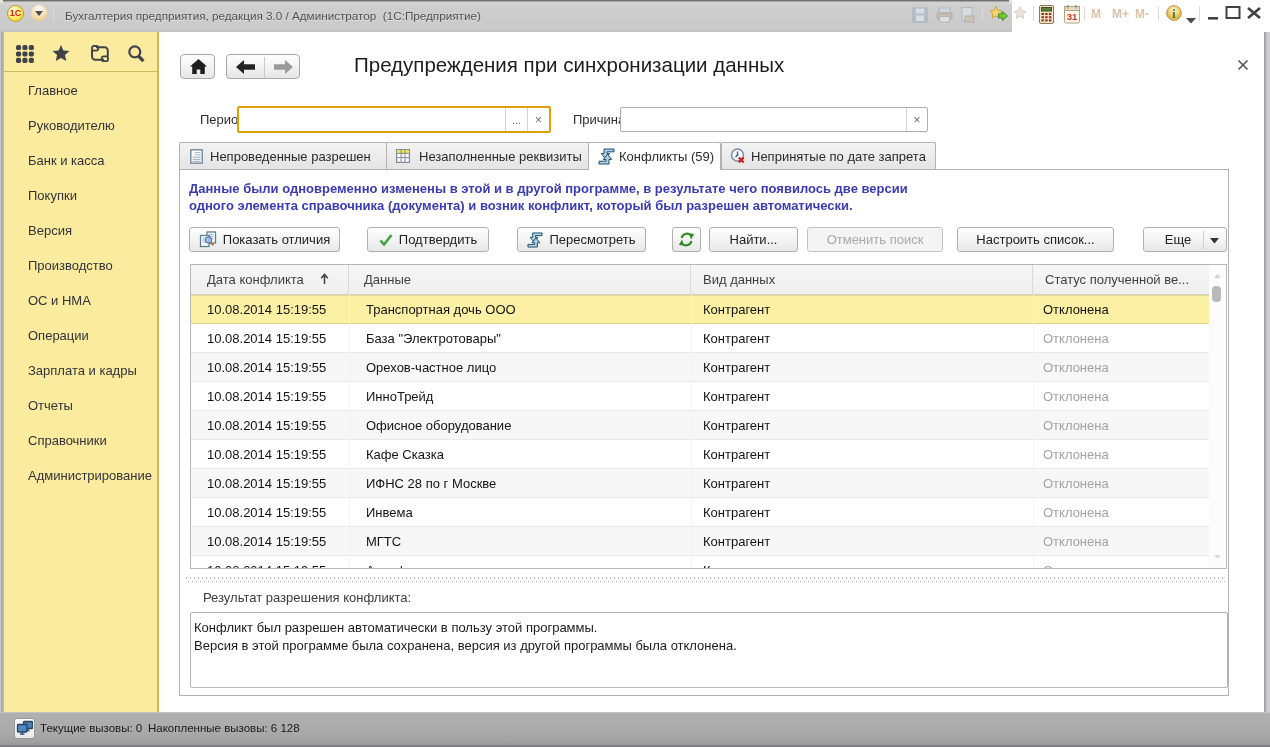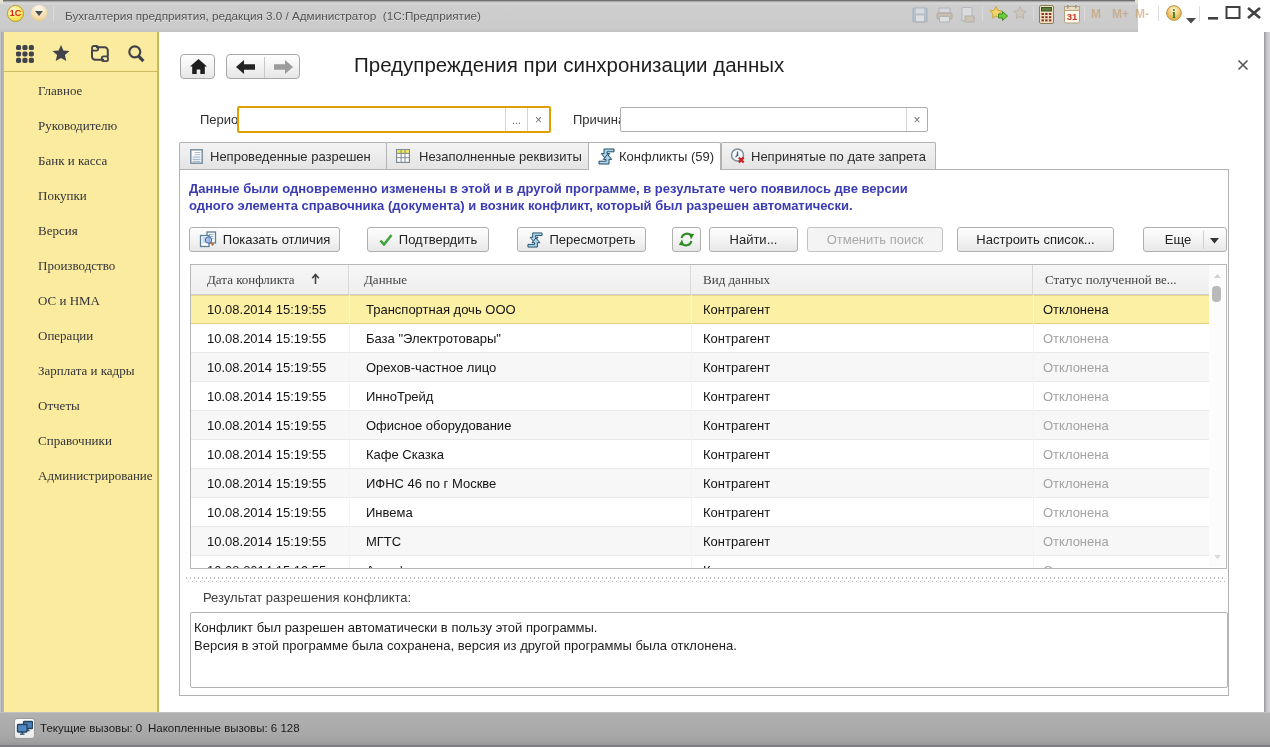--- a/index.html
+++ b/index.html
@@ -1,39 +1,39 @@
 <!DOCTYPE html>
 <html><head><meta charset="utf-8">
 <style>
 *{margin:0;padding:0;box-sizing:border-box;}
 html,body{width:1270px;height:747px;overflow:hidden;font-family:"Liberation Sans",sans-serif;}
 body{position:relative;background:#fff;}
 .abs{position:absolute;}
 
-#titlebar{position:absolute;left:0;top:0;width:1138px;height:32px;
+#titlebar{position:absolute;left:0;top:0;width:1012px;height:32px;
  background:linear-gradient(180deg,#9b9b9b 0,#dadada 2px,#cecece 4px,#cbcbcb 27px,#bdbdbd 32px);border-top:1px solid #6e6e6e;}
 #logo{position:absolute;left:7px;top:4px;width:17px;height:17px;border-radius:50%;
  background:radial-gradient(circle at 35% 30%,#fffce0,#fbe95c 55%,#e8c92e);
  border:1px solid #b99b28;color:#d32519;font-weight:bold;font-size:9px;line-height:15px;text-align:center;}
 #dropbtn{position:absolute;left:31px;top:4px;width:16px;height:16px;border-radius:50%;
  background:radial-gradient(circle at 50% 25%,#fdfdf8,#f2d9a2 65%,#e2ba72);}
 #dropbtn:after{content:"";position:absolute;left:4px;top:6px;border-left:4px solid transparent;
  border-right:4px solid transparent;border-top:5px solid #4e4e4e;}
 .tsep{position:absolute;top:5px;width:1px;height:15px;background:#a0a0a0;border-right:1px solid #dcdcdc;}
 #ttext{position:absolute;left:65px;top:0;height:32px;line-height:30px;font-size:11.7px;color:#515151;
  text-shadow:0 1px 0 rgba(255,255,255,.45);}
 .tb-ic{position:absolute;top:5px;}
 .wbtn{position:absolute;top:0;height:30px;color:#414141;text-align:center;}
 
 #leftborder{position:absolute;left:0;top:32px;width:4px;height:680px;background:linear-gradient(90deg,#d6d6d6,#a6a6ae 40%,#bdbdbd);}
 #rightborder{position:absolute;right:0;top:32px;width:6px;height:680px;background:linear-gradient(90deg,#97979f,#c9c9c9 50%,#d4d4d4);}
 
 #sidebar{position:absolute;left:4px;top:32px;width:155px;height:680px;background:#faeb9e;border-right:2px solid #c9b95a;}
 #sideicons{position:absolute;left:0;top:0;width:153px;height:40px;border-bottom:1px solid #cdb95e;}
-#sidemenu{position:absolute;left:16px;top:41px;width:156px;font-family:Liberation Serif, serif;}
+#sidemenu{position:absolute;left:6px;top:41px;width:156px;}
 .mi{height:35px;line-height:35px;padding-left:18px;font-size:13px;color:#33333a;}
 
 #content{position:absolute;left:160px;top:32px;width:1104px;height:680px;background:#fff;}
 
 .navbtn{position:absolute;border:1px solid #a8a8a8;border-radius:4px;
  background:linear-gradient(#fefefe,#f2f2f2 55%,#e5e5e5);}
 #title{position:absolute;left:354px;top:53px;font-size:20.5px;color:#1d1d1d;}
 #formclose{position:absolute;left:1236px;top:58px;width:14px;height:14px;}
 
 .flabel{position:absolute;font-size:13px;color:#2e2e2e;margin-left:13px;}
@@ -50,21 +50,21 @@
 #panel{position:absolute;left:179px;top:169px;width:1050px;height:527px;border:1px solid #b2b2b2;background:#fff;z-index:1;}
 .info{position:absolute;left:189px;font-size:13px;color:#3b3bb4;z-index:2;font-weight:bold;}
 
 .btn{position:absolute;top:227px;height:25px;border:1px solid #b0b0b0;border-radius:3px;
  background:linear-gradient(#fdfdfd,#f3f3f3 55%,#e7e7e7);font-size:13px;color:#222;z-index:2;
  display:flex;align-items:center;justify-content:center;}
 .btn.dis{background:#f4f4f4;color:#a9a9a9;border-color:#c3c3c3;}
 
 #table{position:absolute;left:190px;top:264px;width:1037px;height:305px;border:1px solid #b7b7b7;background:#fff;z-index:2;overflow:hidden;}
 #thead{position:absolute;left:0;top:0;width:1019px;height:30px;background:linear-gradient(#f6f6f6,#efefef);border-bottom:1px solid #cfcfcf;}
-.th{position:absolute;top:0;height:30px;line-height:30px;font-size:13px;color:#3f3f3f;padding-left:16px;border-right:1px solid #d9d9d9;font-family:Liberation Serif, serif;}
+.th{position:absolute;top:0;height:30px;line-height:30px;font-size:13px;color:#3f3f3f;padding-left:16px;border-right:1px solid #d9d9d9;}
 .row{position:absolute;left:0;width:1019px;height:29px;line-height:29px;font-size:13px;color:#141414;box-shadow:inset 0 -1px 0 #e9e9e9;}
 .row .c{position:absolute;top:0;height:29px;overflow:hidden;}
 .row.alt{background:#f7f7f7;}
 .row.sel{background:#fcf0a4;box-shadow:inset 0 1px 0 #e8d88a, inset 0 -1px 0 #e3cf7d;}
 .gray{color:#a3a3a3;}
 #vscroll{position:absolute;right:1px;top:1px;width:16px;height:301px;background:#fcfcfc;}
 #vthumb{position:absolute;left:3px;top:20px;width:9px;height:16px;background:#b9b9b9;border-radius:4px;}
 
 #splitter,#splitter2{position:absolute;left:186px;width:1040px;height:1.5px;z-index:2;
  background-image:repeating-linear-gradient(90deg,#bdbdbd 0 1.5px,transparent 1.5px 4px);}
@@ -361,21 +361,21 @@
     <div class="c gray" style="left:852px;width:160px">Отклонена</div>
   </div>
   <div class="row" style="top:175px">
     <div class="c" style="left:16px;width:140px">10.08.2014 15:19:55</div>
     <div class="c" style="left:175px;width:320px">Кафе Сказка</div>
     <div class="c" style="left:512px;width:320px">Контрагент</div>
     <div class="c gray" style="left:852px;width:160px">Отклонена</div>
   </div>
   <div class="row alt" style="top:204px">
     <div class="c" style="left:16px;width:140px">10.08.2014 15:19:55</div>
-    <div class="c" style="left:175px;width:320px">ИФНС 46 по г Москве</div>
+    <div class="c" style="left:175px;width:320px">ИФНС 28 по г Москве</div>
     <div class="c" style="left:512px;width:320px">Контрагент</div>
     <div class="c gray" style="left:852px;width:160px">Отклонена</div>
   </div>
   <div class="row" style="top:233px">
     <div class="c" style="left:16px;width:140px">10.08.2014 15:19:55</div>
     <div class="c" style="left:175px;width:320px">Инвема</div>
     <div class="c" style="left:512px;width:320px">Контрагент</div>
     <div class="c gray" style="left:852px;width:160px">Отклонена</div>
   </div>
   <div class="row alt" style="top:262px">

